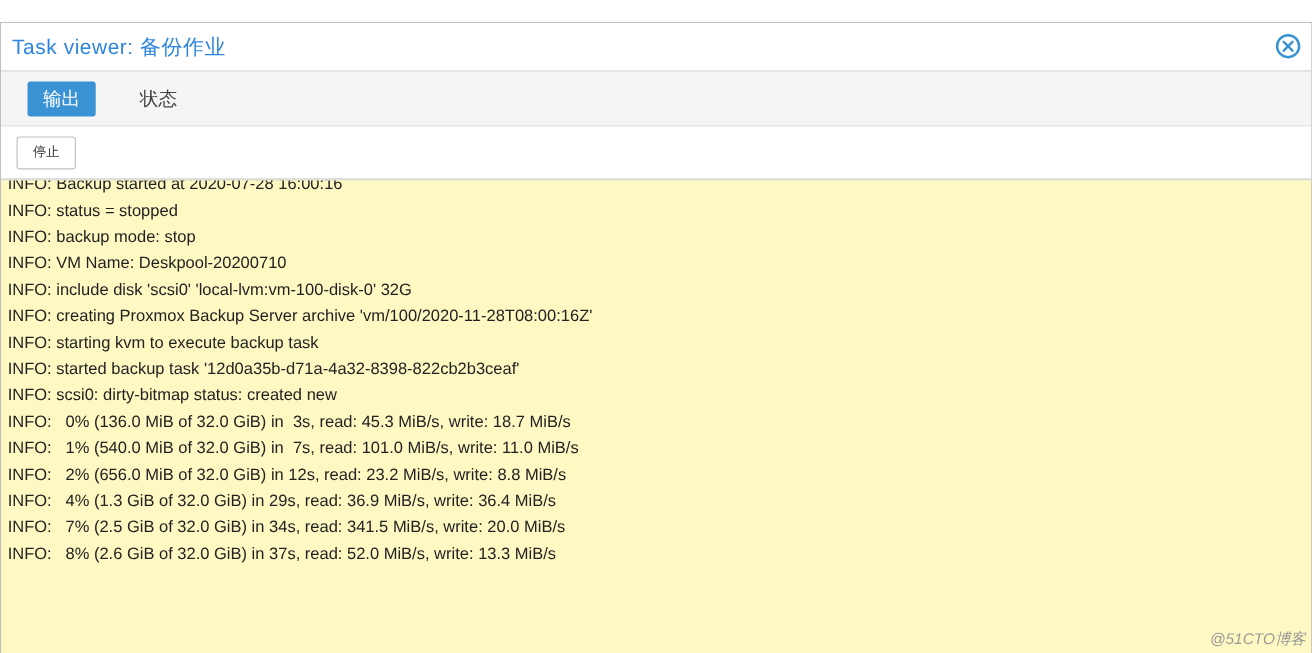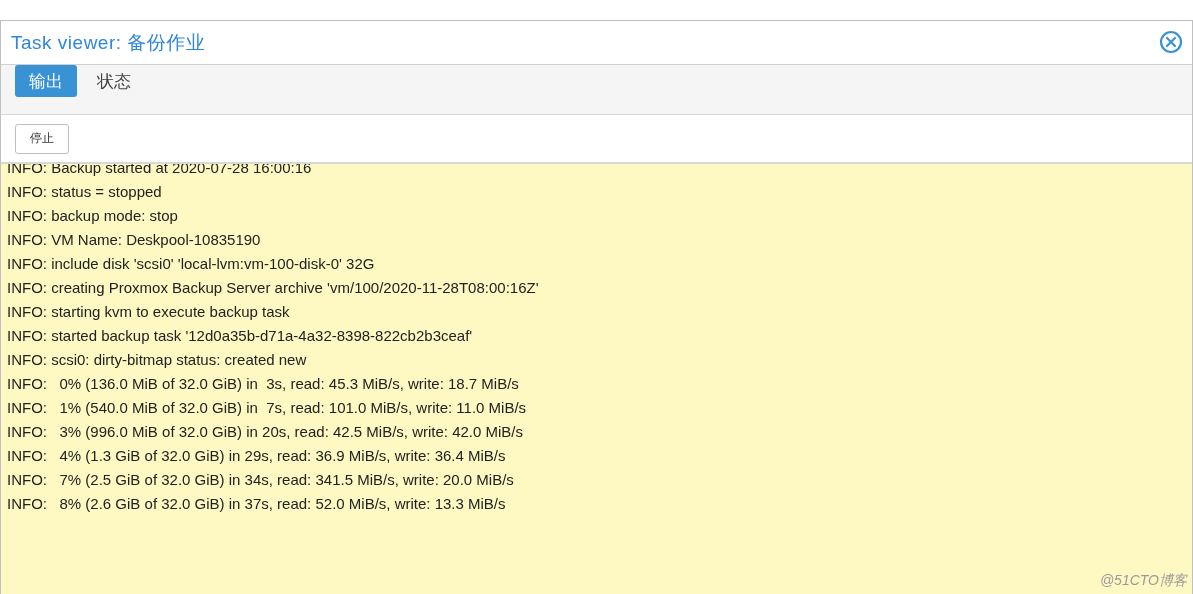--- a/index.html
+++ b/index.html
@@ -45,23 +45,23 @@
     display: flex;
     align-items: center;
     justify-content: center;
   }
   .close-btn svg { display: block; }
   .tabbar {
     height: 50px;
     background: #f5f5f5;
     border-bottom: 1px solid #d8d8d8;
     display: flex;
-    align-items: flex-start;
-    padding: 0 14px;
-    gap: 6px;
+    align-items: center;
+    padding: 0 24px;
+    gap: 26px;
   }
   .tab {
     height: 32px;
     padding: 0 14px;
     display: flex;
     align-items: center;
     font-size: 17px;
     color: #444;
     cursor: pointer;
     border-radius: 3px;
@@ -150,29 +150,29 @@
 
   <div class="toolbar">
     <button class="btn">停止</button>
   </div>
 
   <div class="log-wrap">
     <div class="log-pane" id="log-pane">
         <div class="log-line cut">INFO: Backup started at 2020-07-28 16:00:16</div>
         <div class="log-line">INFO: status = stopped</div>
         <div class="log-line">INFO: backup mode: stop</div>
-        <div class="log-line">INFO: VM Name: Deskpool-10835190</div>
+        <div class="log-line">INFO: VM Name: Deskpool-20200710</div>
         <div class="log-line">INFO: include disk 'scsi0' 'local-lvm:vm-100-disk-0' 32G</div>
         <div class="log-line">INFO: creating Proxmox Backup Server archive 'vm/100/2020-11-28T08:00:16Z'</div>
         <div class="log-line">INFO: starting kvm to execute backup task</div>
         <div class="log-line">INFO: started backup task '12d0a35b-d71a-4a32-8398-822cb2b3ceaf'</div>
         <div class="log-line">INFO: scsi0: dirty-bitmap status: created new</div>
         <div class="log-line">INFO:   0% (136.0 MiB of 32.0 GiB) in  3s, read: 45.3 MiB/s, write: 18.7 MiB/s</div>
         <div class="log-line">INFO:   1% (540.0 MiB of 32.0 GiB) in  7s, read: 101.0 MiB/s, write: 11.0 MiB/s</div>
-        <div class="log-line">INFO:   3% (996.0 MiB of 32.0 GiB) in 20s, read: 42.5 MiB/s, write: 42.0 MiB/s</div>
+        <div class="log-line">INFO:   2% (656.0 MiB of 32.0 GiB) in 12s, read: 23.2 MiB/s, write: 8.8 MiB/s</div>
         <div class="log-line">INFO:   4% (1.3 GiB of 32.0 GiB) in 29s, read: 36.9 MiB/s, write: 36.4 MiB/s</div>
         <div class="log-line">INFO:   7% (2.5 GiB of 32.0 GiB) in 34s, read: 341.5 MiB/s, write: 20.0 MiB/s</div>
         <div class="log-line">INFO:   8% (2.6 GiB of 32.0 GiB) in 37s, read: 52.0 MiB/s, write: 13.3 MiB/s</div>
       </div>
   </div>
 
 </div>
 
 <div class="watermark">@51CTO博客</div>
 

